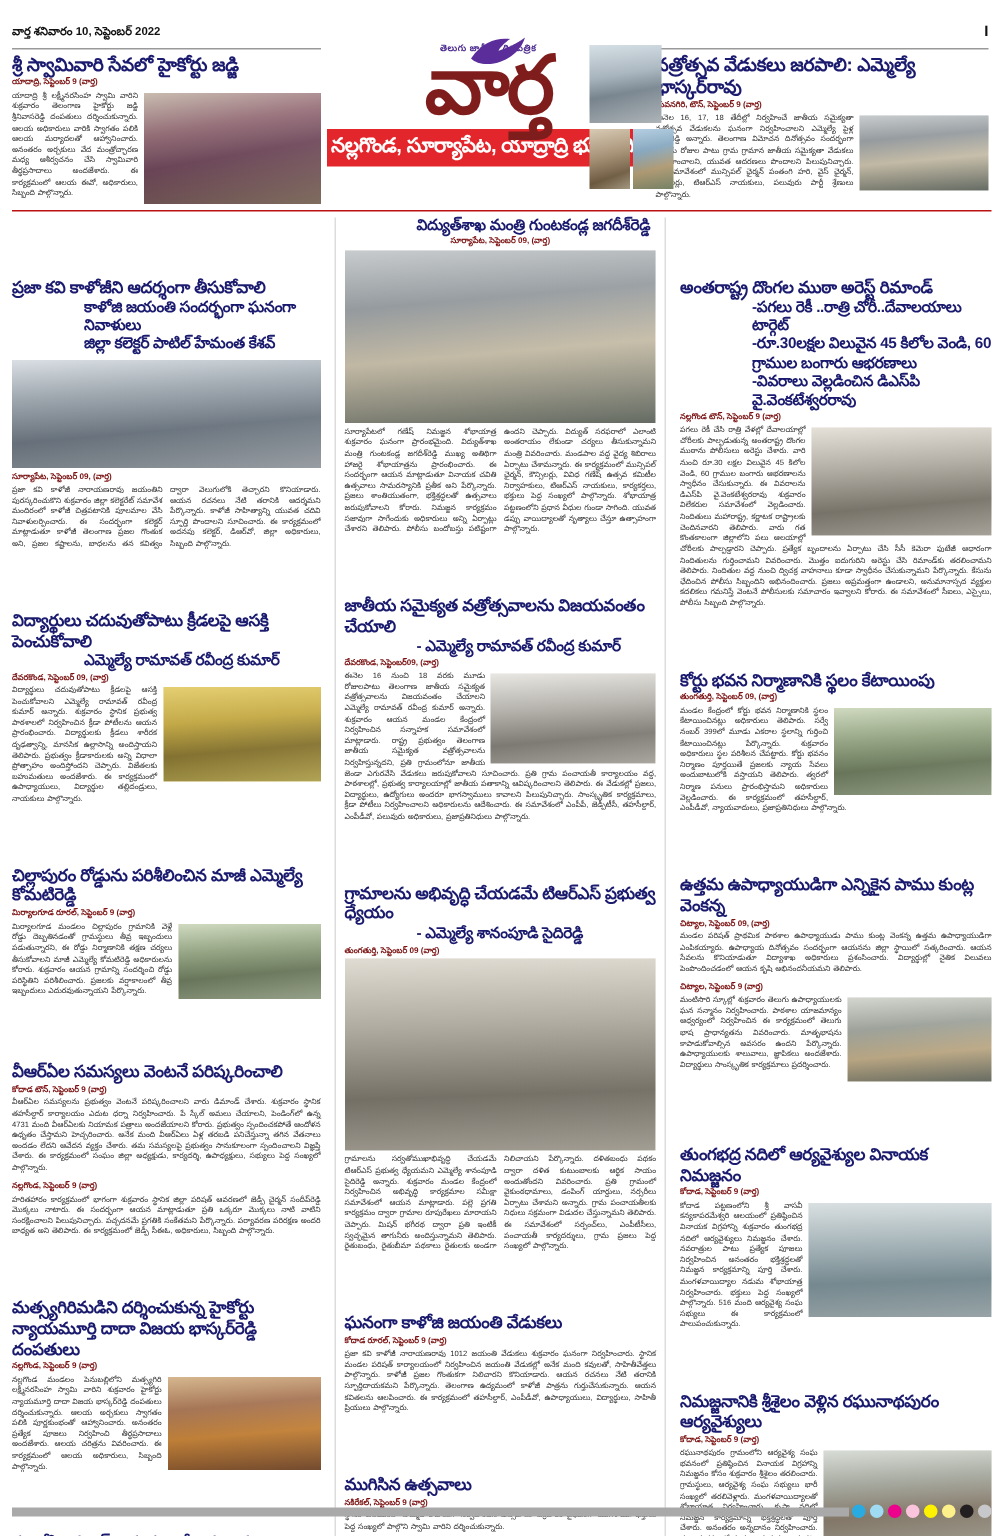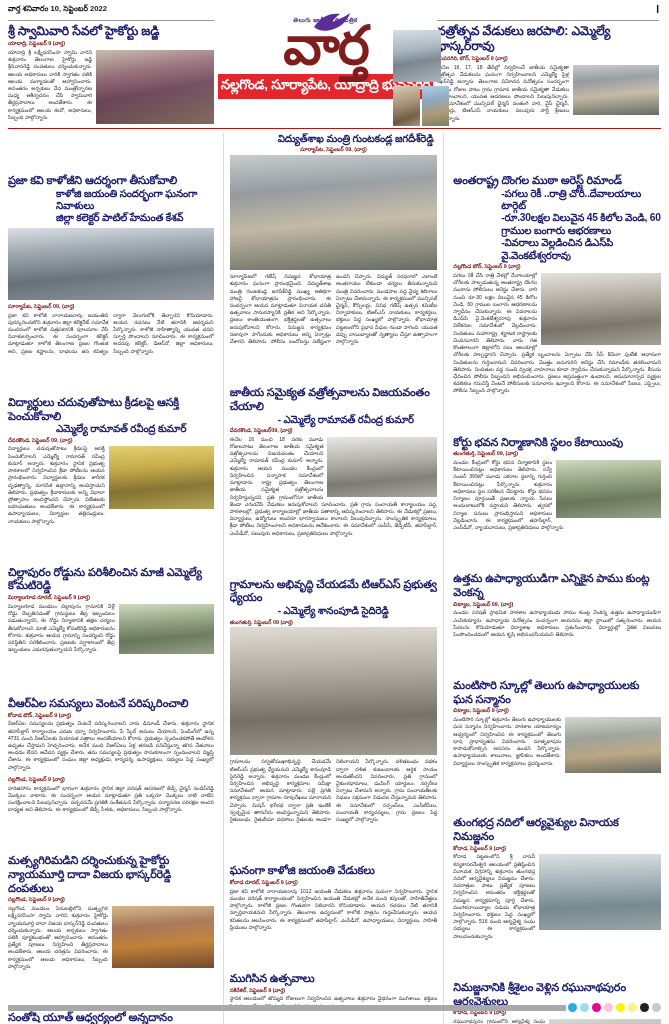--- a/index.html
+++ b/index.html
@@ -14,21 +14,21 @@
   .hl.sub{font-size:10.2px;padding-left:48px;}
   .hl.big{font-size:12.4px;}
   .byline{font-size:5.4px;font-weight:bold;color:#7a1010;line-height:1.25;margin:1px 0 2px;}
   .body-t{font-size:5.1px;line-height:1.42;text-align:justify;color:#2b2b2b;
           word-spacing:.4px;}
   .rule{border:0;border-top:1px solid #b11;margin:4px 0;}
   .rule-thin{border:0;border-top:1px solid #999;margin:3px 0;}
 
   
   .topbar{display:flex;align-items:flex-start;justify-content:space-between;
-          padding-top:4px;}
+          padding-top:16px;}
   .dateline{font-size:7.6px;font-weight:bold;color:#111;}
   .edition-letter{font-size:10px;font-weight:bold;color:#111;padding-right:2px;}
   .masthead-wrap{display:flex;gap:4px;margin-top:2px;}
 
   .col-left-head{width:206px;}
   .col-mid-head{width:215px;position:relative;text-align:center;}
   .col-right-head{width:222px;}
 
   .mh-tag{font-size:6px;font-weight:bold;color:#4b2a8e;letter-spacing:.4px;
           margin-bottom:-4px;}
@@ -244,21 +244,20 @@
         <div class="clr"></div>
       </div>
 
       <div class="art">
         <div class="hl main">ఉత్తమ ఉపాధ్యాయుడిగా ఎన్నికైన పాము కుంట్ల వెంకన్న</div>
         <div class="byline">చిట్యాల, సెప్టెంబర్ 09, (వార్త)</div>
         <div class="body-t">మండల పరిషత్ ప్రాథమిక పాఠశాల ఉపాధ్యాయుడు పాము కుంట్ల వెంకన్న ఉత్తమ ఉపాధ్యాయుడిగా ఎంపికయ్యారు. ఉపాధ్యాయ దినోత్సవం సందర్భంగా ఆయనను జిల్లా స్థాయిలో సత్కరించారు. ఆయన సేవలను కొనియాడుతూ విద్యాశాఖ అధికారులు ప్రశంసించారు. విద్యార్థుల్లో నైతిక విలువలు పెంపొందించడంలో ఆయన కృషి అభినందనీయమని తెలిపారు.</div>
       </div>
 
       <div class="art">
-        <div class="hl main">మంటిసొరి స్కూల్లో తెలుగు ఉపాధ్యాయులకు ఘన సన్మానం</div>
         <div class="byline">చిట్యాల, సెప్టెంబర్ 9 (వార్త)</div>
         <div class="ph ph-stage wrapimg" style="width:96px;height:56px;"></div>
         <div class="body-t">మంటిసొరి స్కూల్లో శుక్రవారం తెలుగు ఉపాధ్యాయులకు ఘన సన్మానం నిర్వహించారు. పాఠశాల యాజమాన్యం ఆధ్వర్యంలో నిర్వహించిన ఈ కార్యక్రమంలో తెలుగు భాష ప్రాధాన్యతను వివరించారు. మాతృభాషను కాపాడుకోవాల్సిన అవసరం ఉందని పేర్కొన్నారు. ఉపాధ్యాయులకు శాలువాలు, జ్ఞాపికలు అందజేశారు. విద్యార్థులు సాంస్కృతిక కార్యక్రమాలు ప్రదర్శించారు.</div>
         <div class="clr"></div>
       </div>
 
       <div class="art">
         <div class="hl main">తుంగభద్ర నదిలో ఆర్యవైశ్యుల వినాయక నిమజ్జనం</div>
         <div class="byline">కోదాడ, సెప్టెంబర్ 9 (వార్త)</div>
         <div class="ph ph-river wrapimg" style="width:122px;height:76px;"></div>

